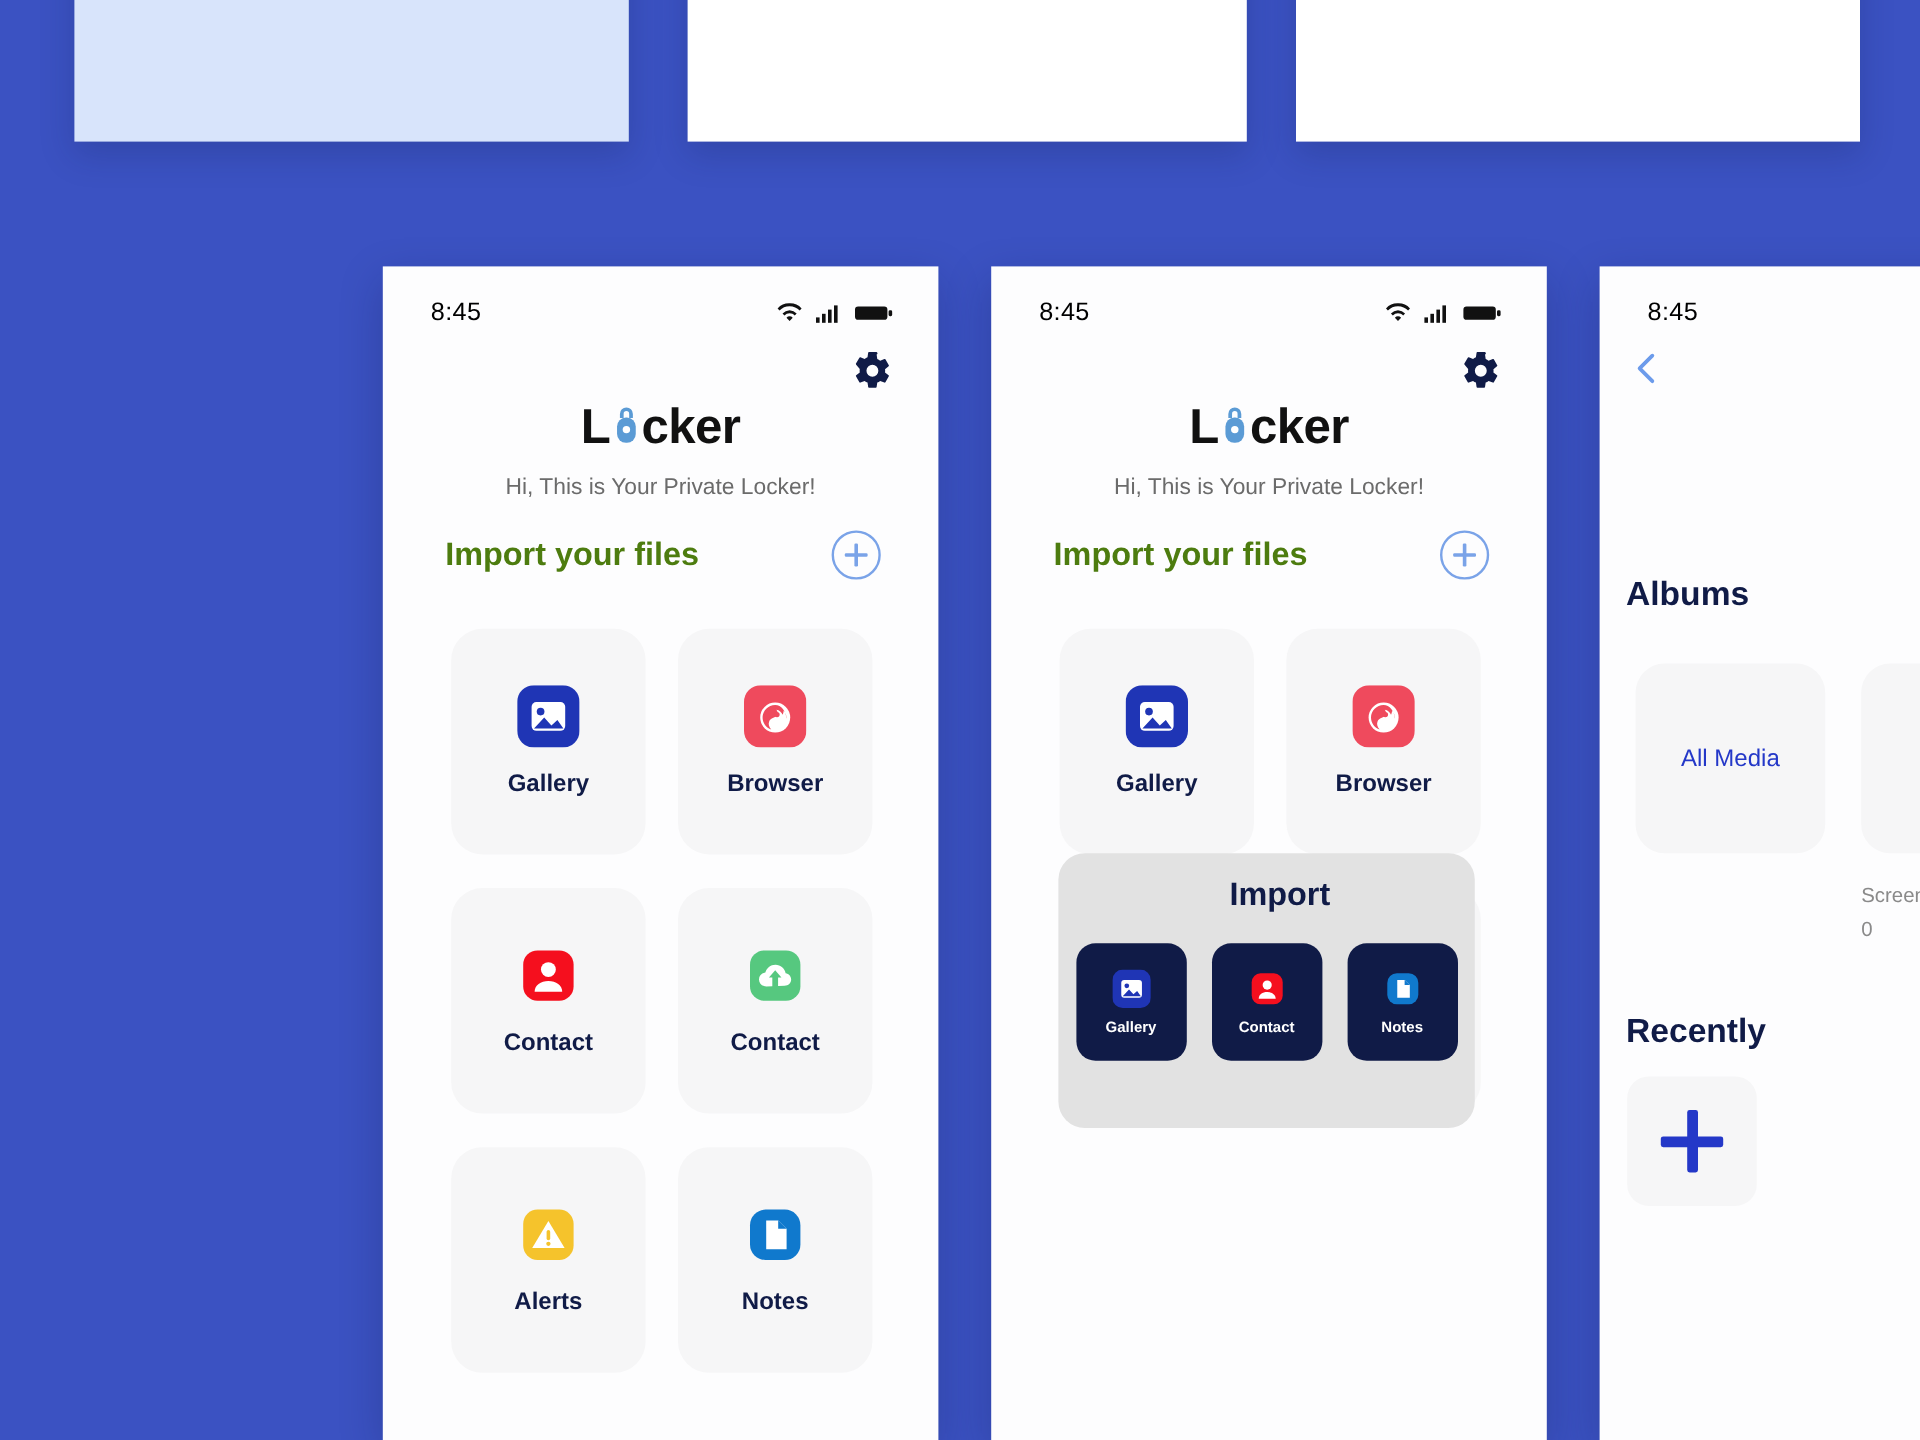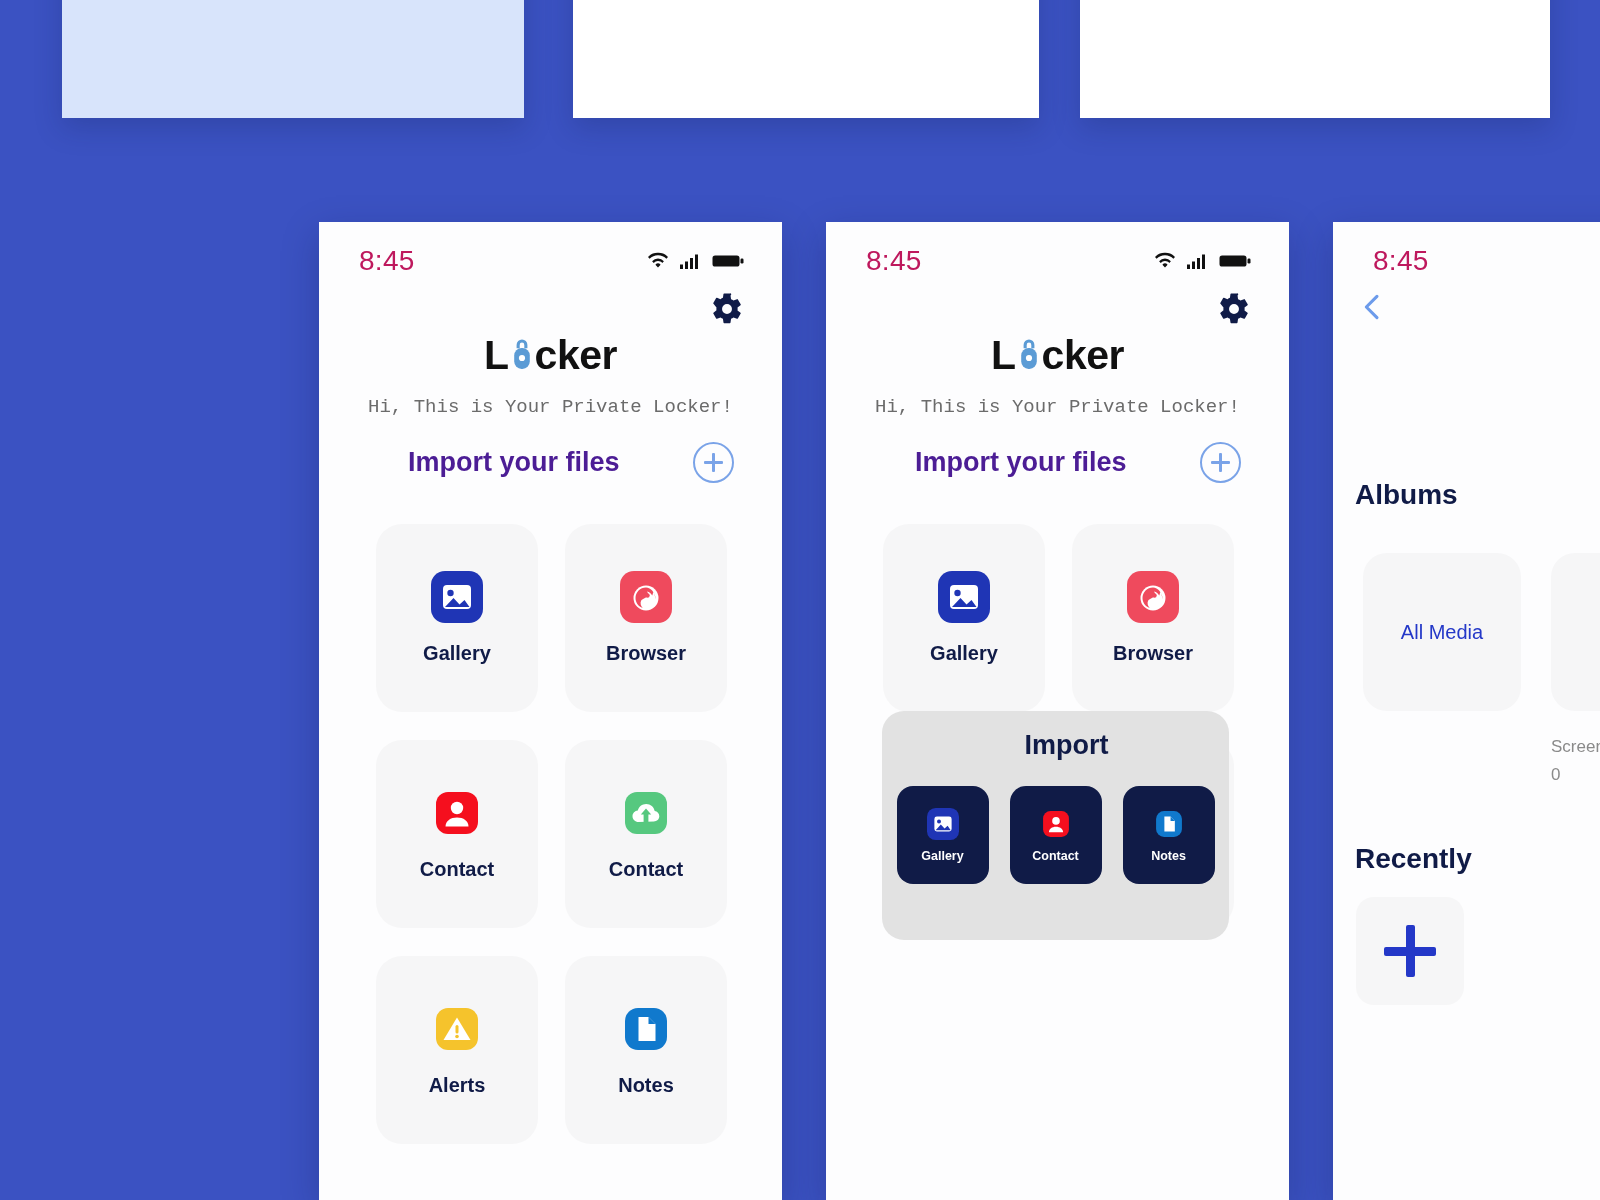--- a/index.html
+++ b/index.html
@@ -41,21 +41,21 @@
   }
   #phone-1 { left: 319px; width: 463px; height: 978px; }
   #phone-2 { left: 826px; width: 463px; height: 978px; }
   #phone-3 { left: 1333px; width: 463px; height: 978px; }
 
   .statusbar {
     height: 62px; display: flex; align-items: center;
     justify-content: space-between;
     padding: 16px 38px 0 40px;
   }
-  .clock { font-size: 28px; color: #be185d; letter-spacing: .3px; }
+  .clock { font-size: 21px; color: #000000; letter-spacing: .3px; }
   .status-icons { display: flex; align-items: center; gap: 9px; }
 
   .gear-row { display: flex; justify-content: flex-end; padding: 8px 38px 0 0; }
   .gear-btn { width: 34px; height: 34px; display:block; cursor: pointer; }
 
   .logo {
     text-align: center;
     font-size: 41px; font-weight: bold; color: #111111;
     letter-spacing: -0.5px;
     margin-top: 6px;
@@ -63,28 +63,28 @@
   }
   .logo .lock-o {
     display: inline-block; position: relative;
     width: 24px; height: 34px; margin: 0 1px;
     vertical-align: baseline;
   }
   .logo .lock-o svg { position:absolute; bottom:-2px; left:0; }
 
   .tagline {
     text-align: center; margin-top: 17px;
-    font-size: 19px; color: #6b6b6b; font-family: Liberation Mono, monospace;
+    font-size: 19px; color: #6b6b6b;
   }
 
   .section-head {
     display: flex; align-items: center; justify-content: space-between;
     padding: 24px 48px 0 52px;
   }
-  .section-title { font-size: 27px; font-weight: bold; color: #4c1d95; margin-left: 37px; }
+  .section-title { font-size: 27px; font-weight: bold; color: #4d7c0f; }
   .plus-circle {
     width: 41px; height: 41px; border-radius: 50%;
     border: 2px solid #7aa3e8; display: flex;
     align-items: center; justify-content: center; cursor: pointer;
   }
   .plus-circle::before, .plus-circle::after {
     content:""; position:absolute; background:#7aa3e8; border-radius:1px;
   }
   .plus-circle::before { width: 19px; height: 2.6px; }
   .plus-circle::after  { width: 2.6px; height: 19px; }

